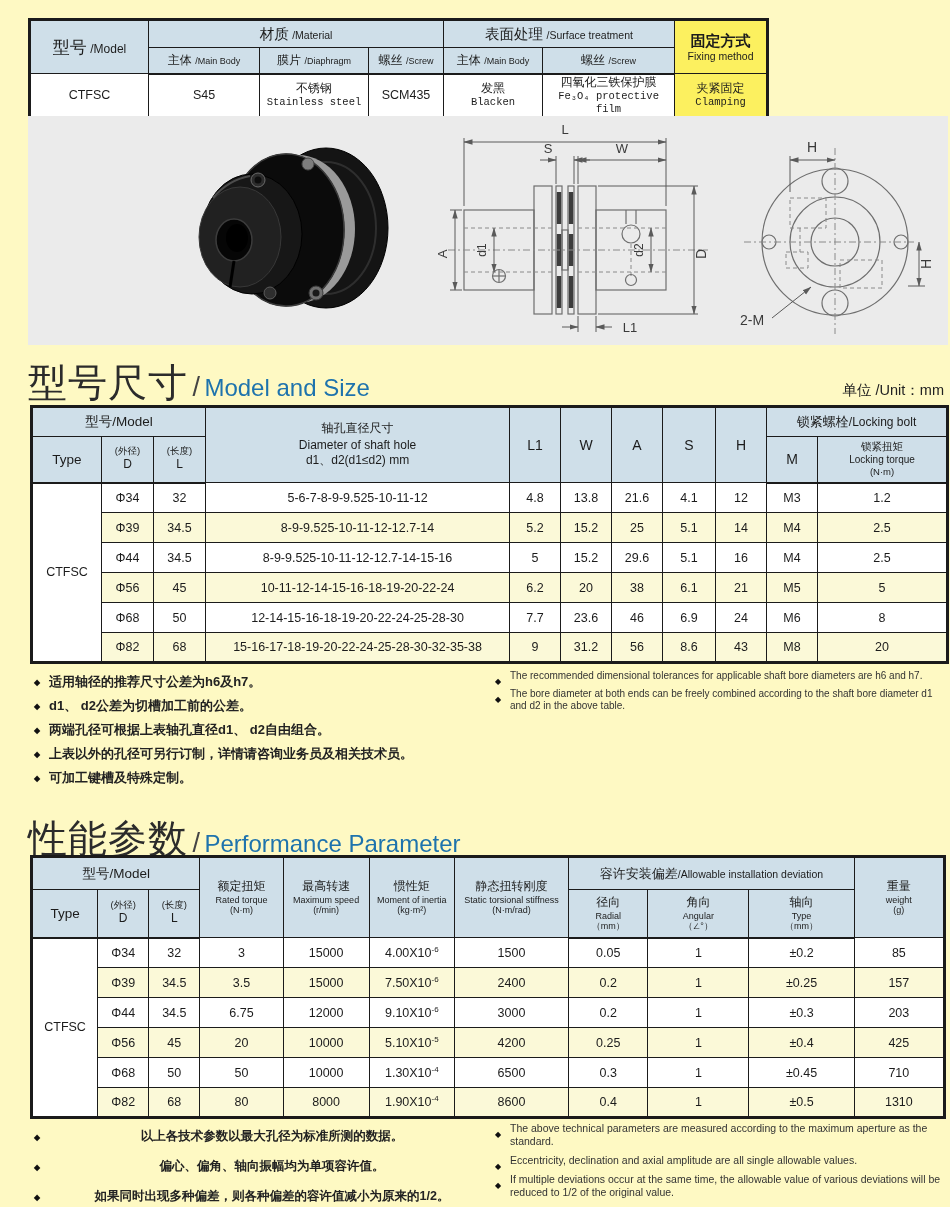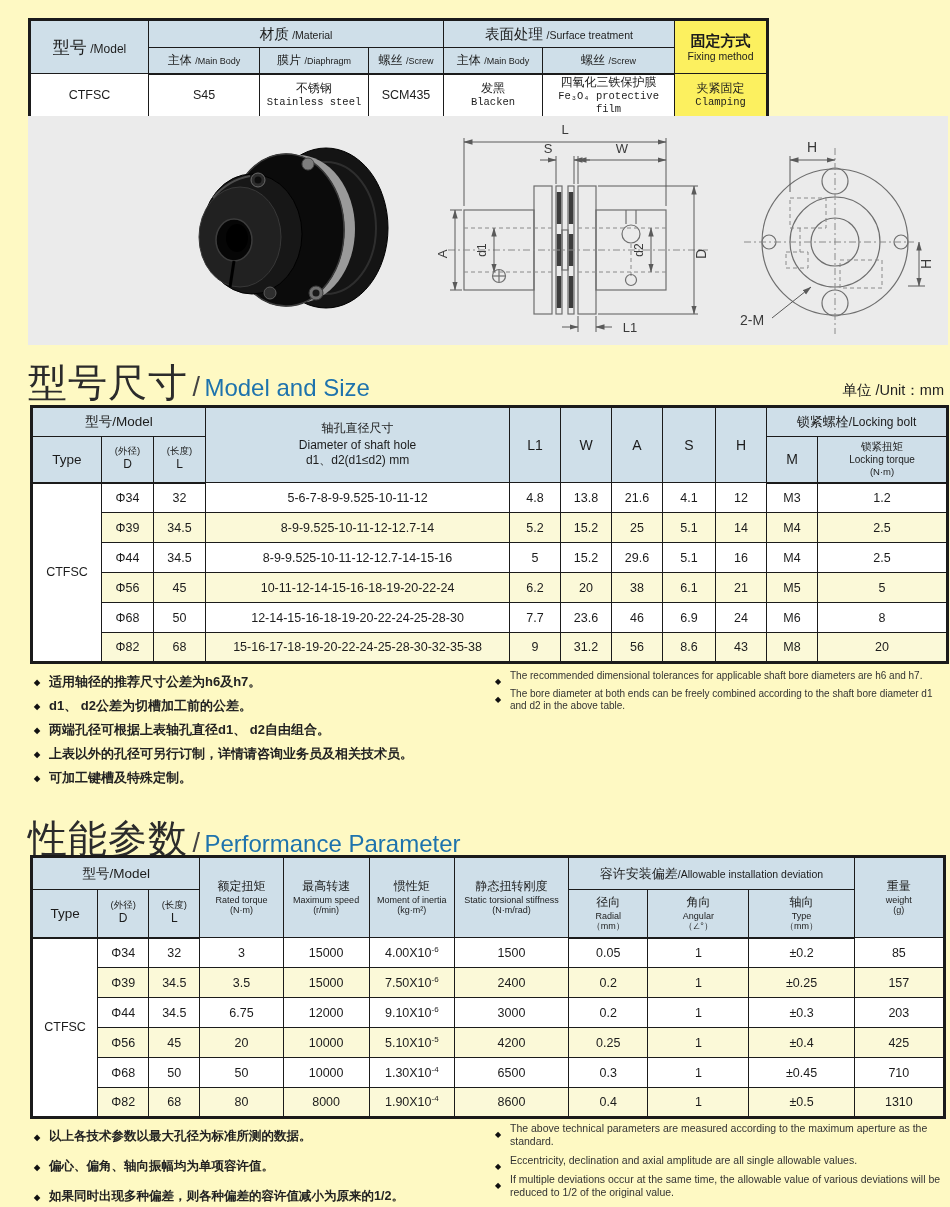--- a/index.html
+++ b/index.html
@@ -60,21 +60,21 @@
   .notes ul { list-style:none; }
   .notes li { position:relative; padding-left:15px; }
   .notes li::before { content:"◆"; position:absolute; left:0; top:50%; transform:translateY(-50%); font-size:8px; color:#111; }
   .notes-zh { width:462px; }
   .notes-zh li { font-size:13px; font-weight:600; color:#222; line-height:23px; margin-bottom:1px; }
   .notes-en { width:452px; }
   .notes-en li { font-size:10px; color:#333; line-height:12.5px; margin-bottom:5px; font-weight:500; }
   .notes-en li::before { top:6px; transform:none; }
   .notes1 { left:34px; top:670px; width:912px; }
   .notes2 { left:34px; top:1122px; width:912px; }
-  .notes2 .notes-zh li { line-height:29px; font-size:12.5px; }
+  .notes2 .notes-zh li { line-height:29px; font-size:12.5px;text-align:center; }
   .notes2 .notes-en li { font-size:10.5px; line-height:13px; margin-bottom:6px; }
 </style>
 </head>
 <body>
 
 <div class="sheet">
 
   <table class="spec top-table">
     <colgroup>
       <col style="width:119px">

